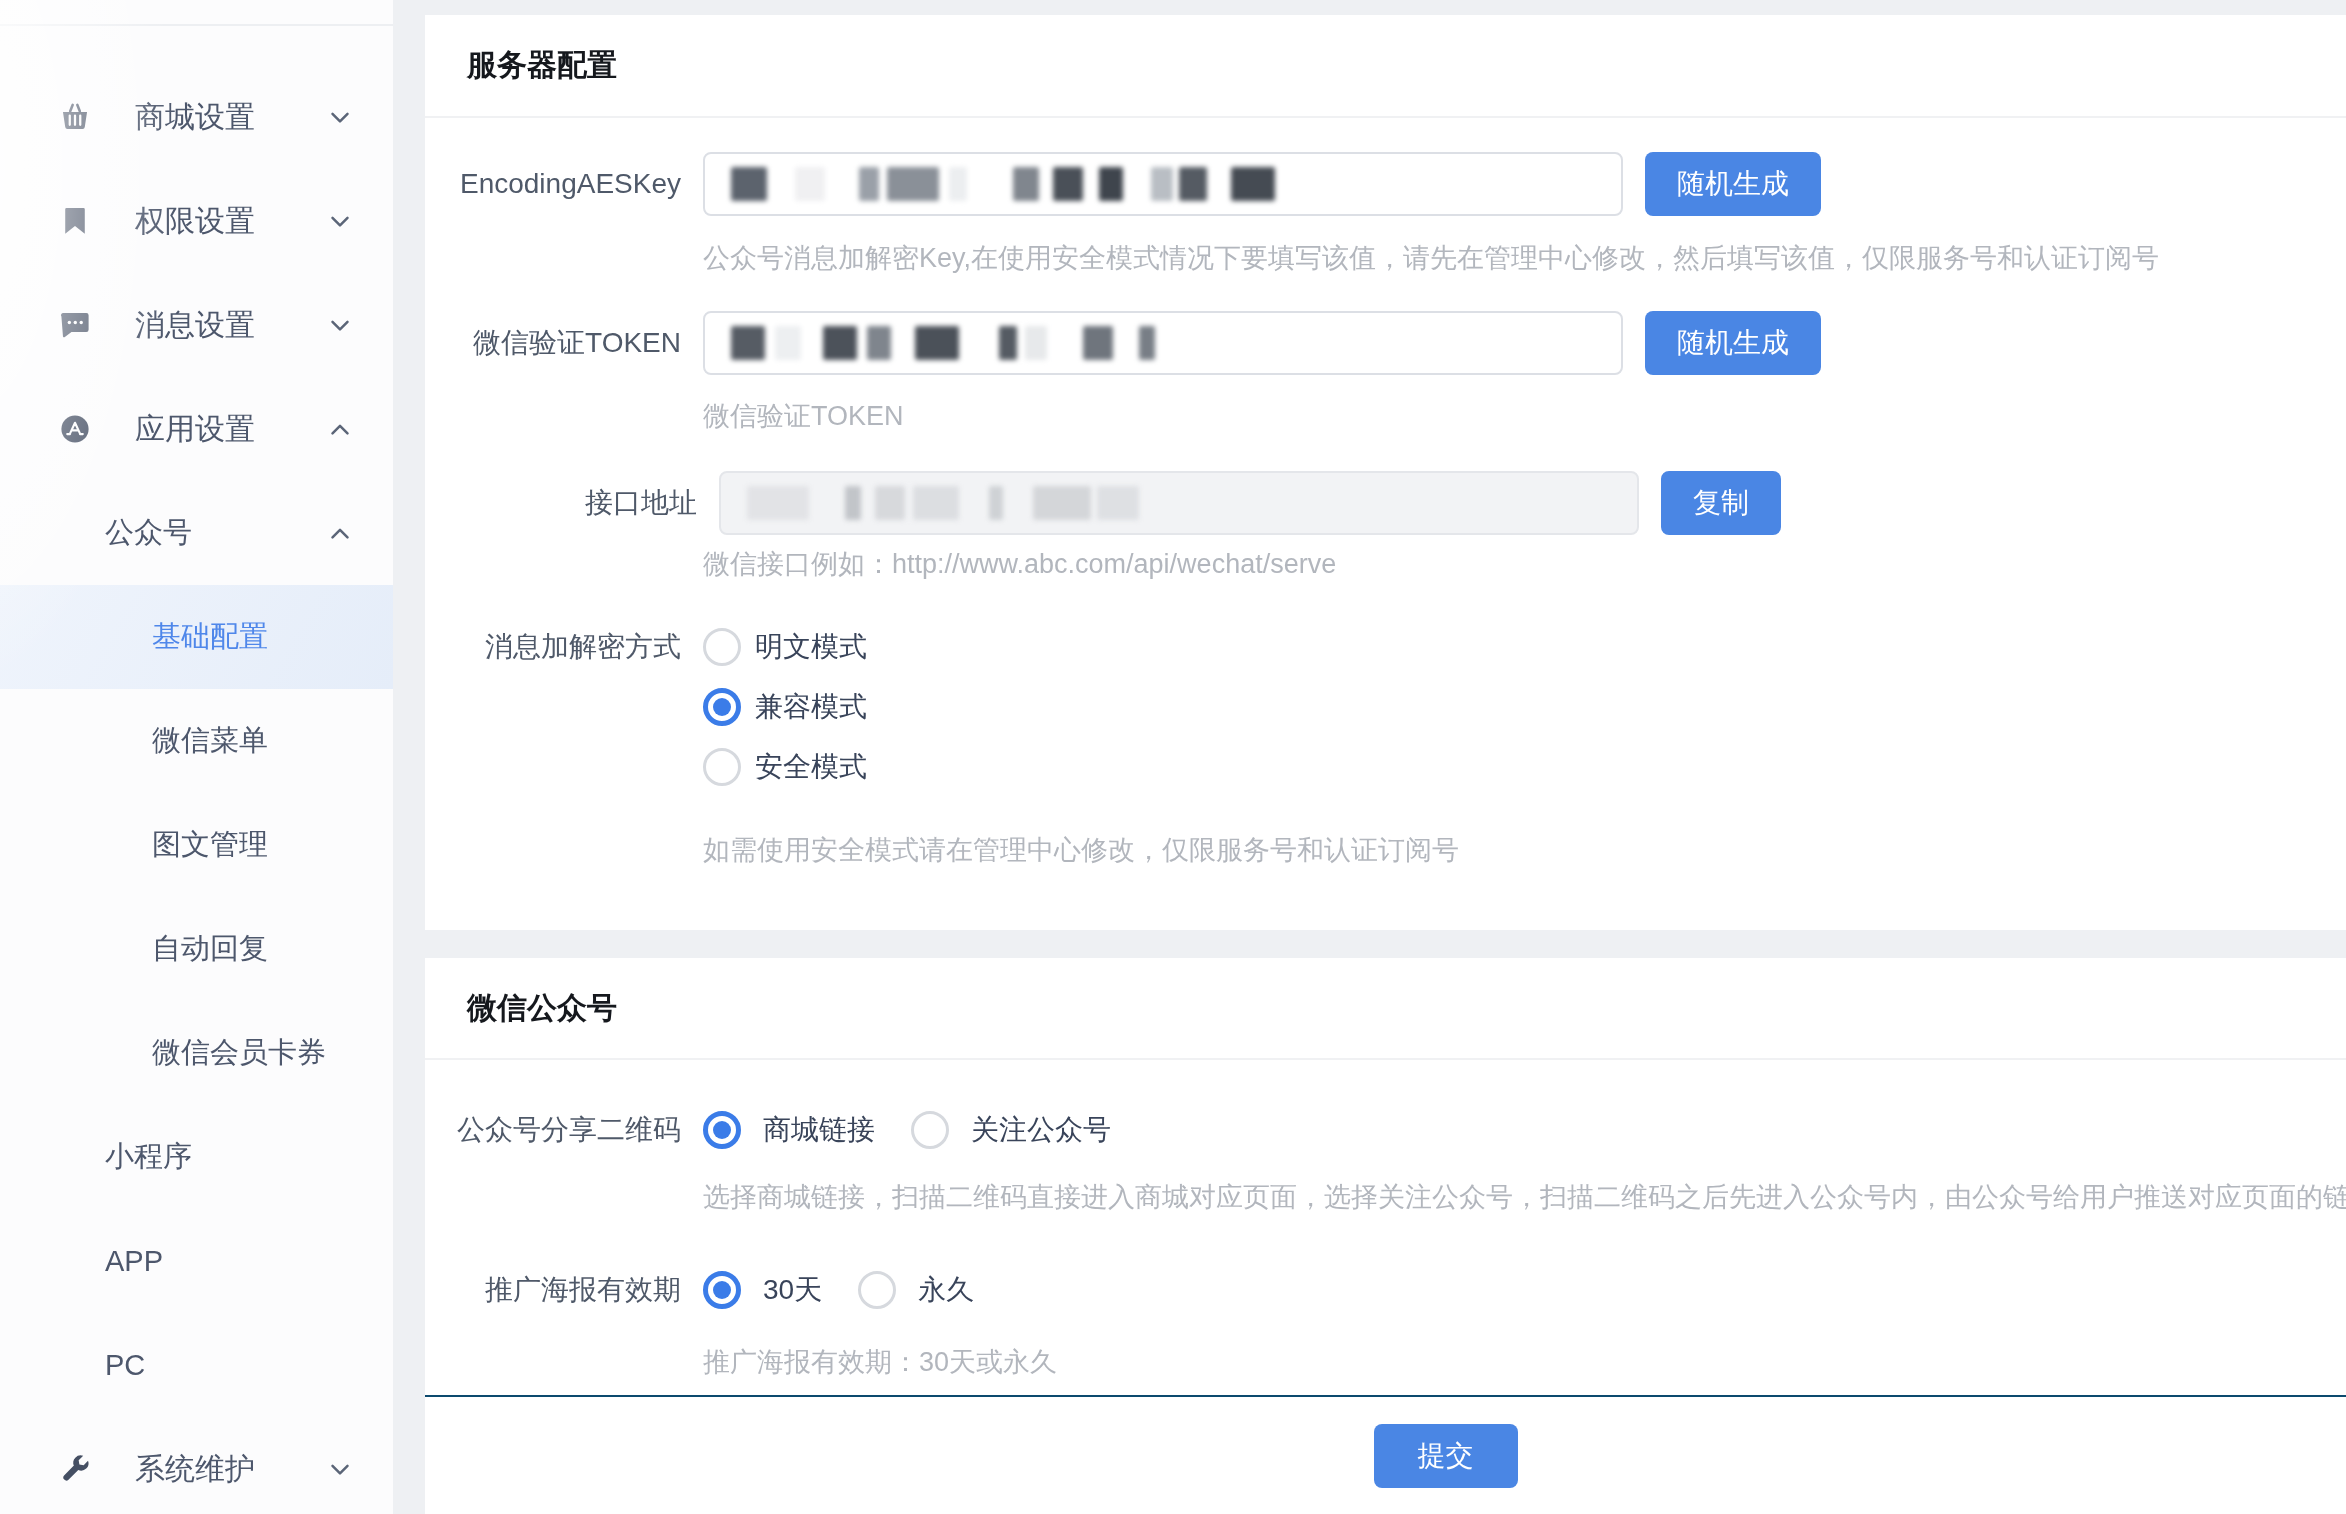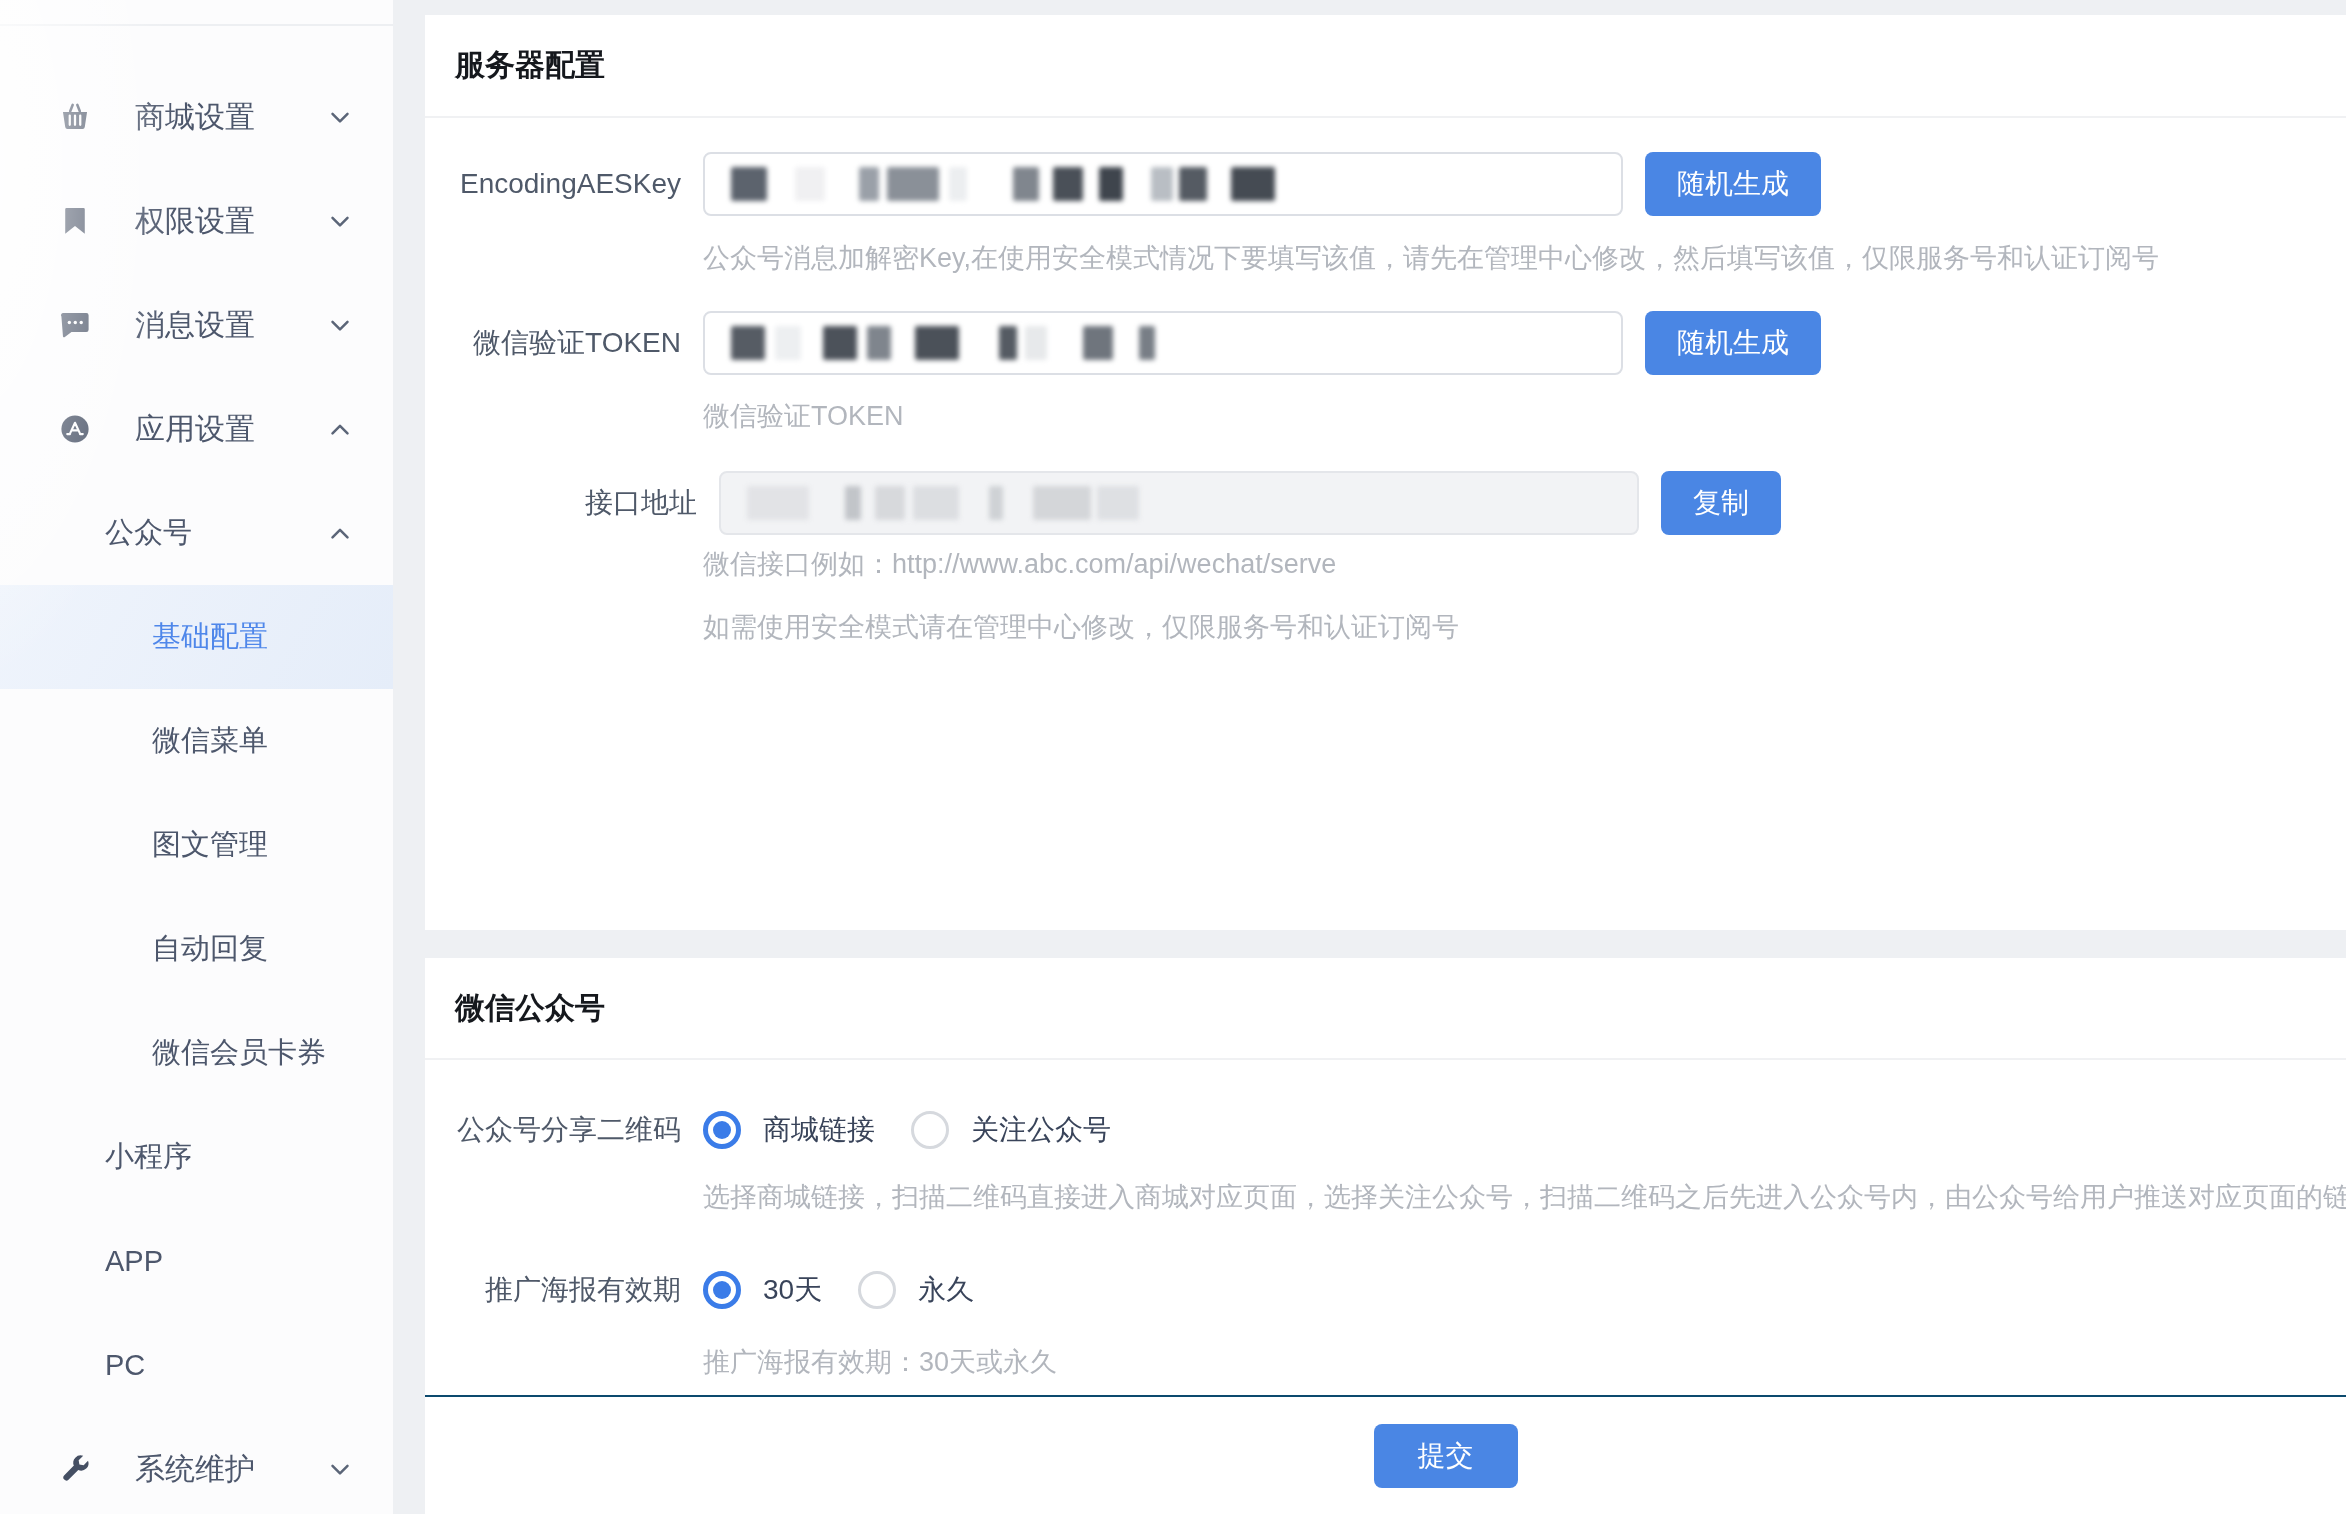--- a/index.html
+++ b/index.html
@@ -24,21 +24,21 @@
     align-items:center; justify-content:center; }
   .s-item .s-icon svg { width:34px; height:34px; }
   .s-item .s-chev { position:absolute; right:38px; top:50%; transform:translateY(-50%);
     width:30px; height:30px; }
   .s-item.sel { background:linear-gradient(120deg,#eff4fc 0%,#e5edf9 100%); color:#4f87ea; }
 
   
   .card { position:absolute; left:425px; width:1921px; background:#fff; overflow:hidden; }
   .card1 { top:15px; height:915px; }
   .card2 { top:958px; height:437px; }
-  .card-header { height:103px; display:flex; align-items:center; padding-left:30px;
+  .card-header { height:103px; display:flex; align-items:center; padding-left:42px;
     font-size:30px; font-weight:bold; color:#15181d; border-bottom:2px solid #f0f1f3; }
   .card2 .card-header { height:102px; }
 
   .frow { display:flex; align-items:center; }
   .flabel { width:256px; flex-shrink:0; text-align:right; font-size:28px; color:#4f5969; }
   .fctrl { margin-left:22px; display:flex; align-items:center; }
   .tinput { width:920px; height:64px; border:2px solid #dcdfe5; border-radius:8px;
     background:#fff; display:flex; align-items:center; padding:0 26px; overflow:hidden; }
   .tinput.disabled { background:#f2f3f5; border-color:#e4e6ea; }
   .redact { display:flex; align-items:center; filter:blur(2.5px); }
@@ -227,20 +227,39 @@
             <span style="width:14px;background:#cfd2d5;margin-left:30px"></span>
             <span style="width:58px;background:#d4d6d9;margin-left:30px"></span>
             <span style="width:42px;background:#dee0e3;margin-left:6px"></span>
           </div>
         </div>
         <button class="btn">复制</button>
       </div>
     </div>
     <div class="fhelp" style="margin-top:13px;">微信接口例如：http://www.abc.com/api/wechat/serve</div>
 
+    <div class="frow" style="margin-top:43px; align-items:flex-start;">
+      <div class="flabel" style="line-height:48px;">消息加解密方式</div>
+      <div class="fctrl">
+        <div class="rgroup vertical">
+            <div class="ropt">
+              <span class="rdot"></span>
+              <span class="rlab">明文模式</span>
+            </div>
+            <div class="ropt">
+              <span class="rdot on"></span>
+              <span class="rlab">兼容模式</span>
+            </div>
+            <div class="ropt">
+              <span class="rdot"></span>
+              <span class="rlab">安全模式</span>
+            </div>
+          </div>
+      </div>
+    </div>
     <div class="fhelp" style="margin-top:31px;">如需使用安全模式请在管理中心修改，仅限服务号和认证订阅号</div>
   </section>
 
   <section class="card card2">
     <div class="card-header">微信公众号</div>
 
     <div class="frow" style="margin-top:46px;">
       <div class="flabel">公众号分享二维码</div>
       <div class="fctrl">
         <div class="rgroup horizontal">

